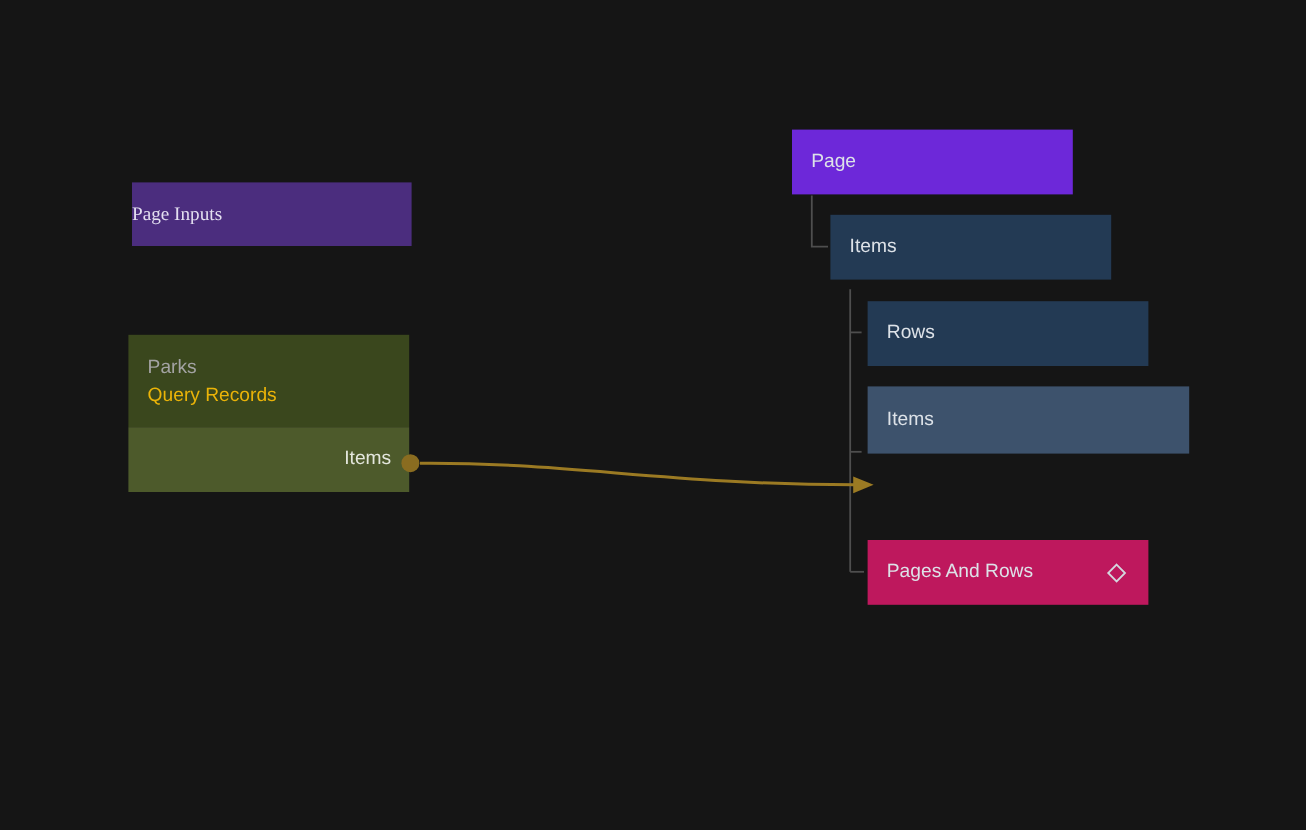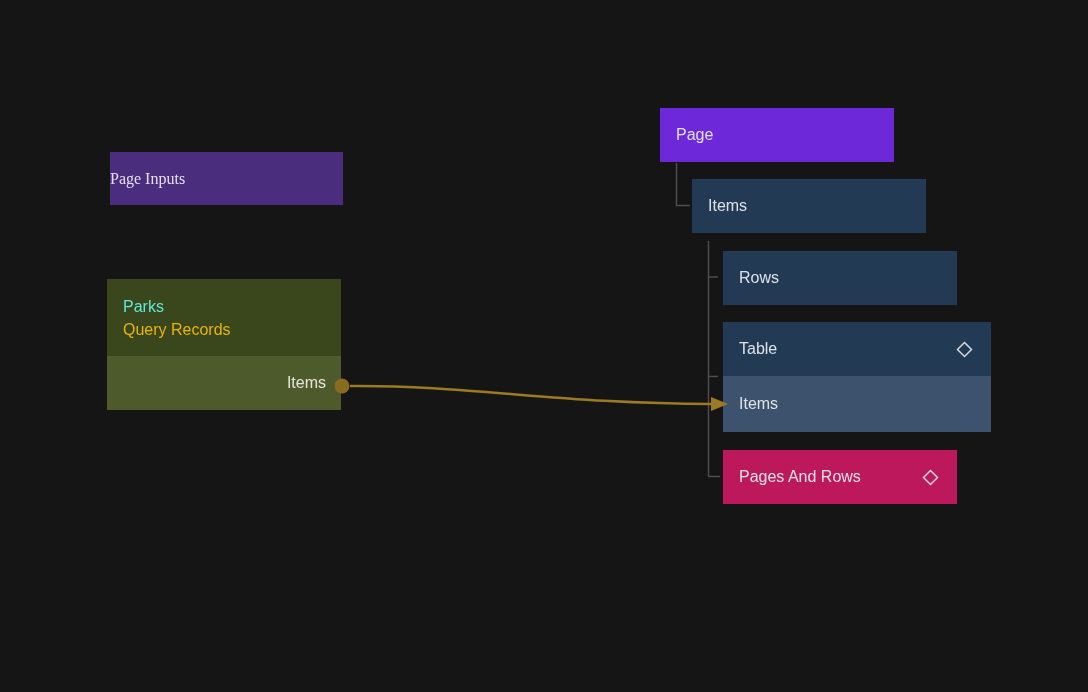--- a/index.html
+++ b/index.html
@@ -67,47 +67,41 @@
 <body>
 
 <div class="canvas" style="background-color: rgb(21, 21, 21);">
 
   <div class="node page-inputs" style="background-color: rgb(75, 45, 126); color: rgb(227, 223, 240);">
     <span>Page Inputs</span>
   </div>
 
   <div class="node query-node">
     <div class="query-header" style="background-color: rgb(58, 71, 29);">
-      <div class="query-title" style="color: #5eead4;">Parks</div>
+      <div class="query-title" style="color: #a3a3a3;">Parks</div>
       <div class="query-subtitle" style="color: #eab308;">Query Records</div>
     </div>
     <div class="query-footer" style="background-color: rgb(77, 90, 43);">
       <span style="color: rgb(228, 231, 221);">Items</span>
     </div>
   </div>
 
   <div class="node tree-node" style="left: 660px; top: 108px; background-color: #6d28d9; color: rgb(221, 226, 232);">
     <span>Page</span>
   </div>
 
   <div class="node tree-node" style="left: 692px; top: 179px; background-color: rgb(35, 58, 84); color: rgb(221, 226, 232);">
     <span>Items</span>
   </div>
 
   <div class="node tree-node" style="left: 723px; top: 251px; background-color: rgb(35, 58, 84); color: rgb(221, 226, 232);">
     <span>Rows</span>
   </div>
 
   <div class="tree-block" style="left:723px; top:322px;">
-    <div class="tree-node" style="background-color: rgb(35, 58, 84); color: rgb(221, 226, 232);">
-      <span>Table</span>
-      <svg class="diamond-icon" width="17" height="17" viewBox="0 0 17 17">
-        <polygon points="8.5,1.5 15.5,8.5 8.5,15.5 1.5,8.5" fill="none" stroke-width="1.5" style="stroke: rgb(211, 216, 222);"></polygon>
-      </svg>
-    </div>
     <div class="tree-node sub-row" style="background-color: rgb(61, 82, 108); color: rgb(221, 226, 232);">
       <span>Items</span>
     </div>
   </div>
 
   <div class="node tree-node" style="left: 723px; top: 450px; background-color: #be185d; color: rgb(221, 226, 232);">
     <span>Pages And Rows</span>
     <svg class="diamond-icon" width="17" height="17" viewBox="0 0 17 17">
       <polygon points="8.5,1.5 15.5,8.5 8.5,15.5 1.5,8.5" fill="none" stroke-width="1.5" style="stroke: rgb(211, 216, 222);"></polygon>
     </svg>

